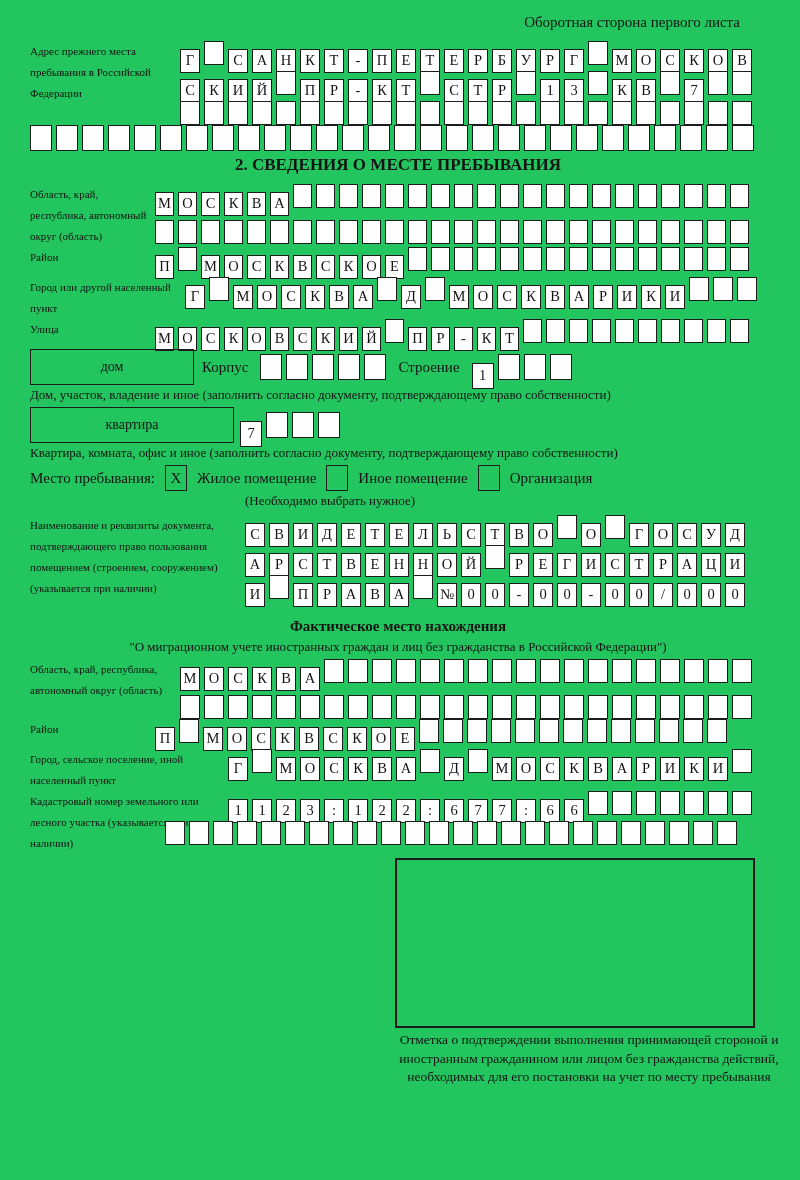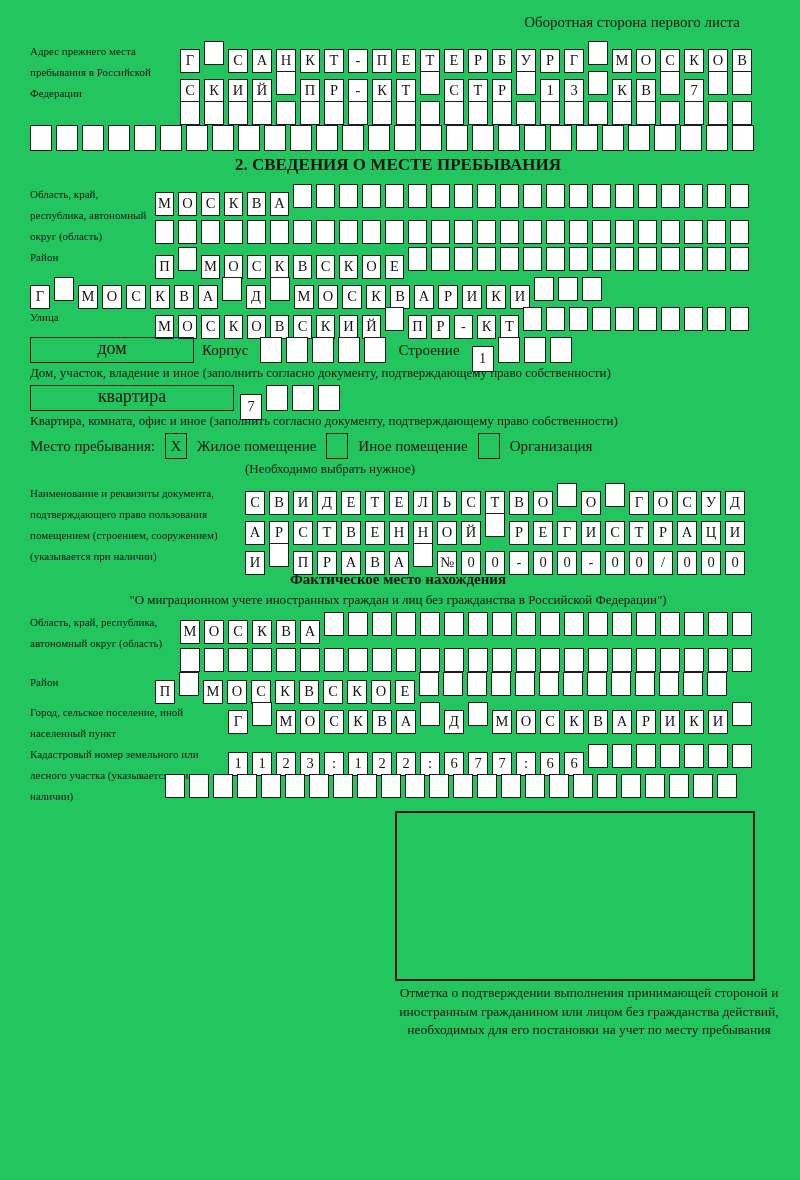--- a/index.html
+++ b/index.html
@@ -22,24 +22,24 @@
     display:inline-flex;align-items:center;justify-content:center;
     width:19px;height:24px;border:1.6px solid #1c1c1c;box-sizing:border-box;
     margin-right:4px;font-size:14.5px;background:#fff;
   }
   .mid .cell{width:20px;}
   .cellrow.wide{height:26px;margin-bottom:4px;}
   .wide .cell{width:22px;height:26px;}
   .caption{font-size:13px;line-height:16px;margin-bottom:4px;}
   .center{text-align:center;}
   .h2{font-weight:bold;text-align:center;font-size:17px;margin:2px 0 9px;}
-  .subtitle{font-weight:bold;text-align:center;font-size:15px;margin:4px 0 4px;}
+  .subtitle{font-weight:bold;text-align:center;font-size:15px;margin:19px 0 4px;}
   .widebox{
-    border:1.6px solid #1c1c1c;height:26px;box-sizing:border-box;
-    display:inline-flex;justify-content:center;font-size:18px;flex:none;
+    border:1.6px solid #1c1c1c;height:36px;box-sizing:border-box;
+    display:inline-flex;align-items:center;justify-content:center;font-size:14px;flex:none;
   }
   .wb164{width:164px;} .wb204{width:204px;}
   .inline-row{display:flex;align-items:center;margin-bottom:2px;}
   .inline-row .cellrow{margin-bottom:0;margin-left:6px;}
   .inline-label{font-size:15px;margin:0 6px 0 8px;}
   .checkbox{
     width:22px;height:26px;border:1.6px solid #1c1c1c;box-sizing:border-box;
     display:inline-flex;align-items:center;justify-content:center;font-size:15px;margin:0 10px;flex:none;
   }
   .opt{font-size:15px;}
@@ -75,20 +75,21 @@
       <div class="cellrow mb0"><span class="cell"></span><span class="cell"></span><span class="cell"></span><span class="cell"></span><span class="cell"></span><span class="cell"></span><span class="cell"></span><span class="cell"></span><span class="cell"></span><span class="cell"></span><span class="cell"></span><span class="cell"></span><span class="cell"></span><span class="cell"></span><span class="cell"></span><span class="cell"></span><span class="cell"></span><span class="cell"></span><span class="cell"></span><span class="cell"></span><span class="cell"></span><span class="cell"></span><span class="cell"></span><span class="cell"></span><span class="cell"></span><span class="cell"></span></div>
     </div>
   </div>
 
   <div class="rowflex">
     <div class="label w125">Район</div>
     <div class="cellrow"><span class="cell">П</span><span class="cell"></span><span class="cell">М</span><span class="cell">О</span><span class="cell">С</span><span class="cell">К</span><span class="cell">В</span><span class="cell">С</span><span class="cell">К</span><span class="cell">О</span><span class="cell">Е</span><span class="cell"></span><span class="cell"></span><span class="cell"></span><span class="cell"></span><span class="cell"></span><span class="cell"></span><span class="cell"></span><span class="cell"></span><span class="cell"></span><span class="cell"></span><span class="cell"></span><span class="cell"></span><span class="cell"></span><span class="cell"></span><span class="cell"></span></div>
   </div>
 
   <div class="rowflex">
+    <div class="label w155">Город или другой населенный пункт</div>
     <div class="cellrow mid"><span class="cell">Г</span><span class="cell"></span><span class="cell">М</span><span class="cell">О</span><span class="cell">С</span><span class="cell">К</span><span class="cell">В</span><span class="cell">А</span><span class="cell"></span><span class="cell">Д</span><span class="cell"></span><span class="cell">М</span><span class="cell">О</span><span class="cell">С</span><span class="cell">К</span><span class="cell">В</span><span class="cell">А</span><span class="cell">Р</span><span class="cell">И</span><span class="cell">К</span><span class="cell">И</span><span class="cell"></span><span class="cell"></span><span class="cell"></span></div>
   </div>
 
   <div class="rowflex">
     <div class="label w125">Улица</div>
     <div class="cellrow"><span class="cell">М</span><span class="cell">О</span><span class="cell">С</span><span class="cell">К</span><span class="cell">О</span><span class="cell">В</span><span class="cell">С</span><span class="cell">К</span><span class="cell">И</span><span class="cell">Й</span><span class="cell"></span><span class="cell">П</span><span class="cell">Р</span><span class="cell">-</span><span class="cell">К</span><span class="cell">Т</span><span class="cell"></span><span class="cell"></span><span class="cell"></span><span class="cell"></span><span class="cell"></span><span class="cell"></span><span class="cell"></span><span class="cell"></span><span class="cell"></span><span class="cell"></span></div>
   </div>
 
   <div class="inline-row">
     <div class="widebox wb164">

